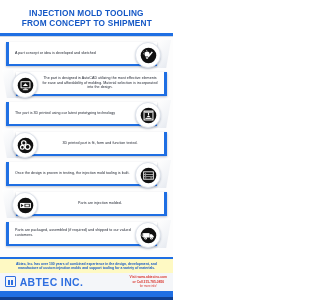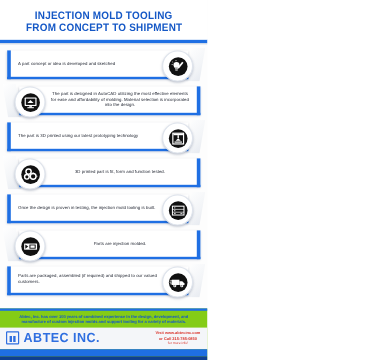--- a/index.html
+++ b/index.html
@@ -79,21 +79,21 @@
     display:flex;align-items:center;justify-content:center;
     z-index:3;
   }
   .step.left .icon-circle{right:12px;}
   .step.right .icon-circle{left:12px;}
   .icon-circle svg{display:block;}
 
   
   .footer{
     position:absolute;left:0;bottom:0;width:100%;
-    background:#84cc16;
+    background:#fef9c3;
   }
   .footer-top-rule{height:2px;background:#1f6fe3;}
   .footer-blurb{
     padding:3px 14px 3px 14px;
     color:#1558c6;font-size:3.4px;line-height:4.4px;text-align:center;
     font-weight:bold;
     font-family:"Liberation Sans", sans-serif;
   }
   .footer-bar{
     display:flex;align-items:center;justify-content:space-between;

